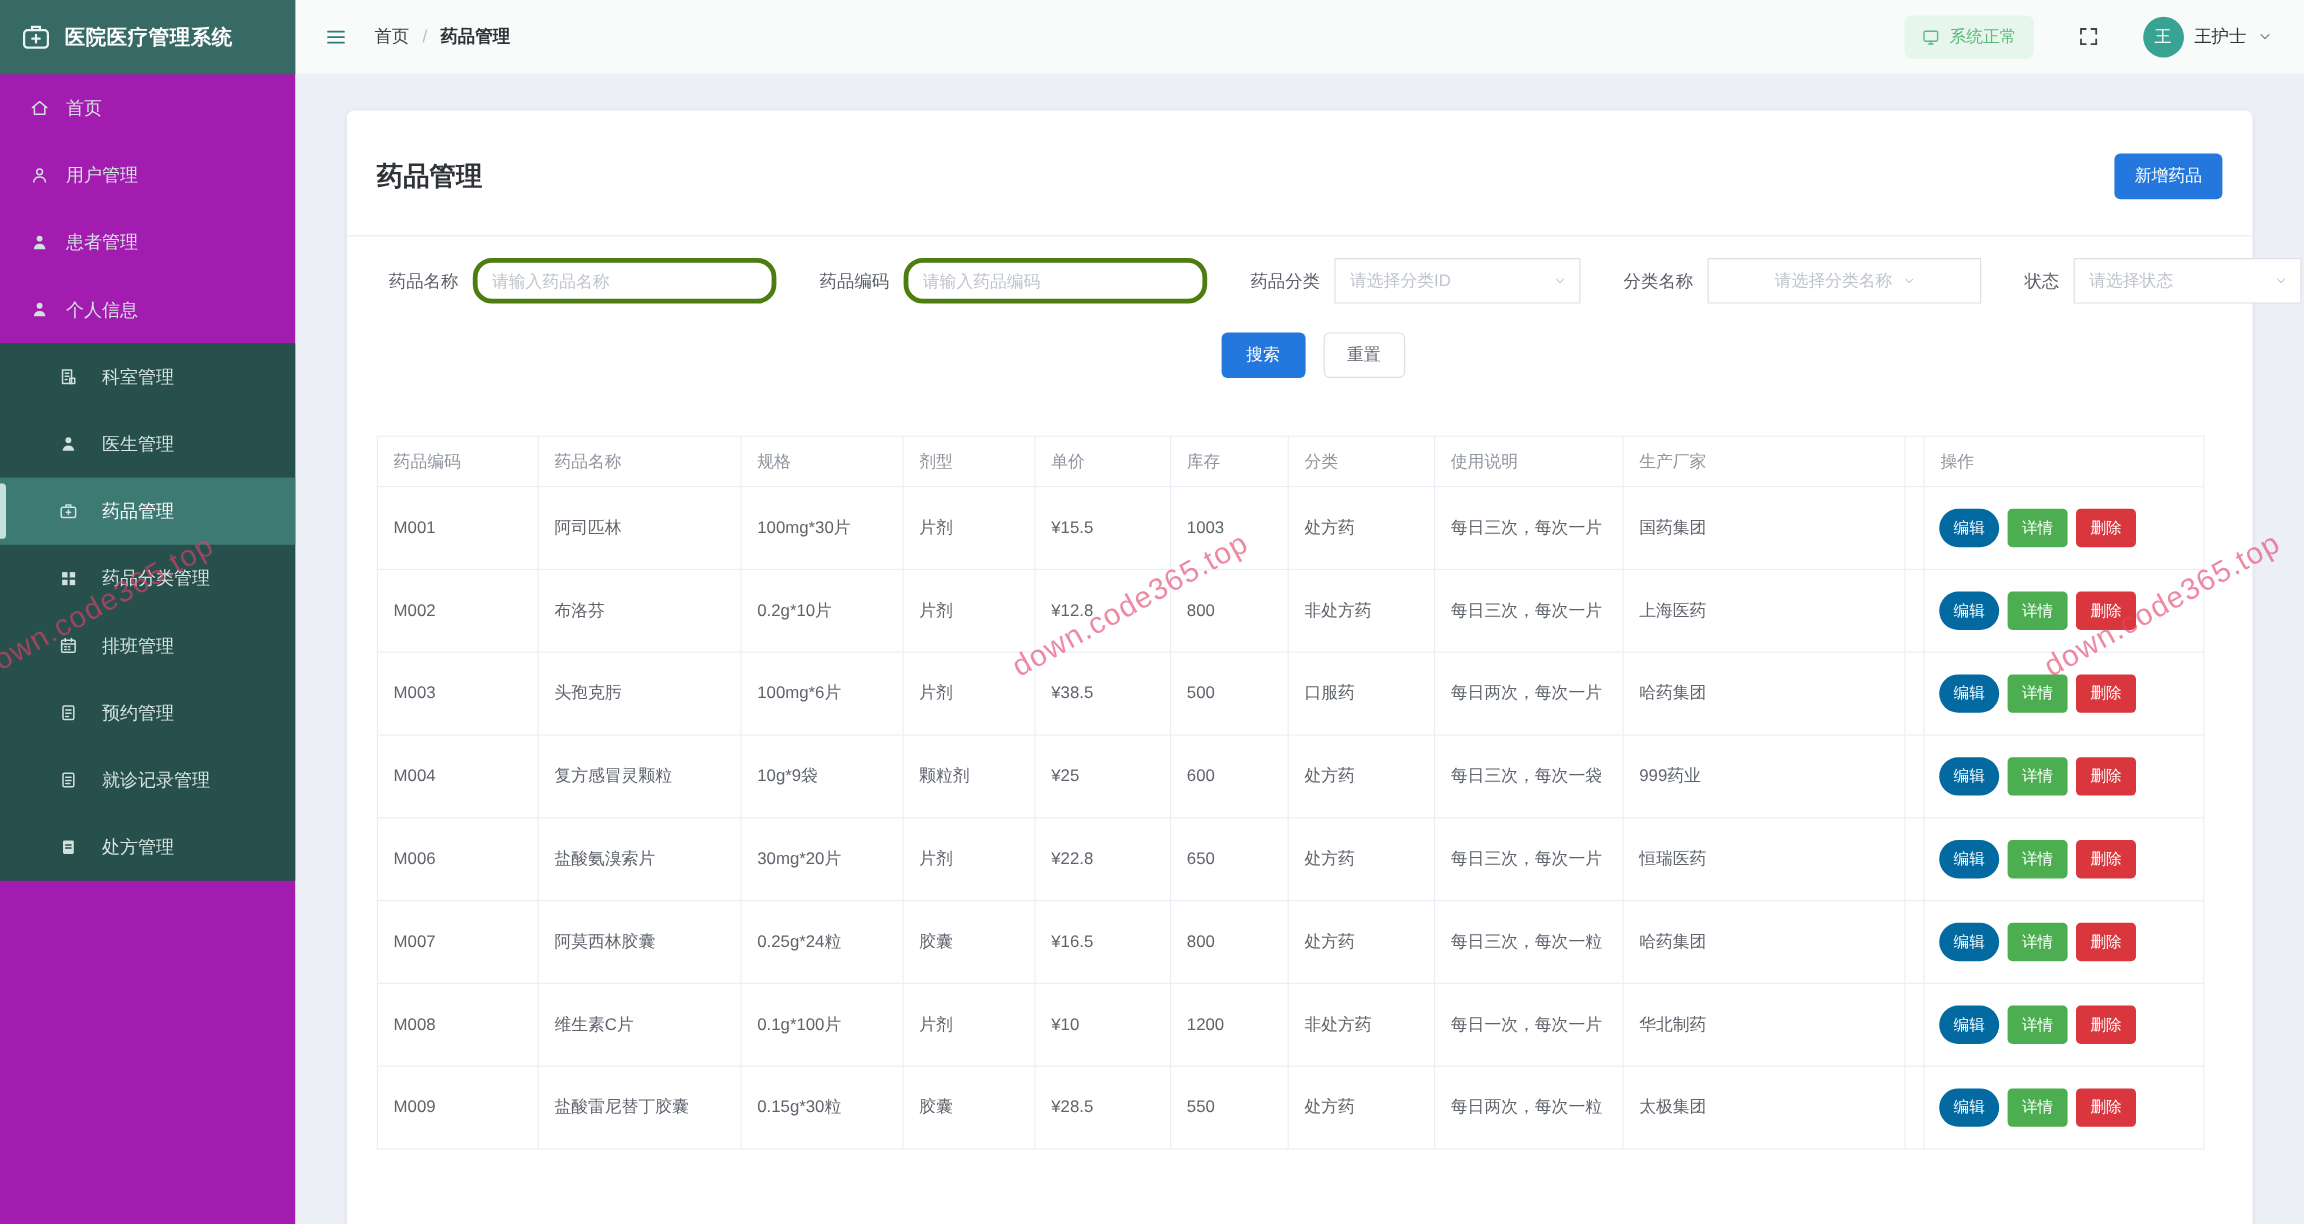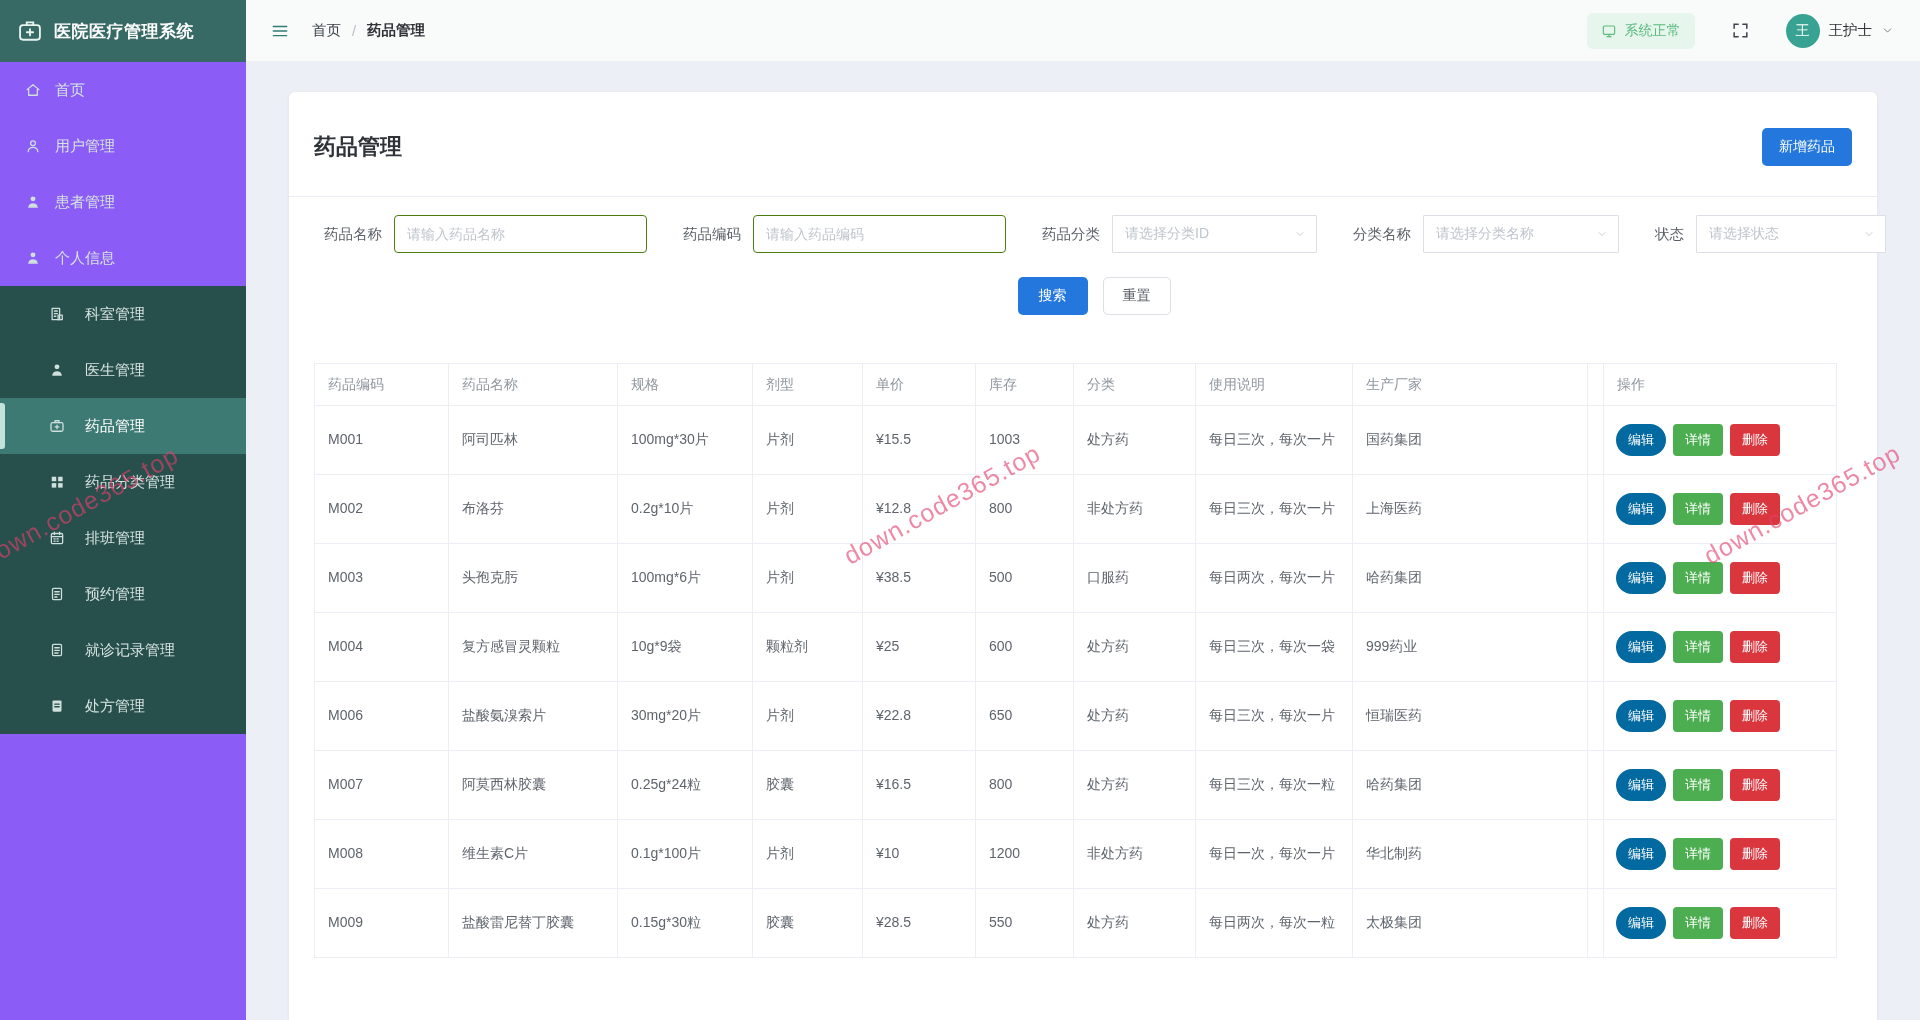--- a/index.html
+++ b/index.html
@@ -2,21 +2,21 @@
 <html><head>
 <meta charset="utf-8">
 <style>
   * { box-sizing: border-box; margin: 0; padding: 0; }
   html, body { width: 1920px; height: 1020px; overflow: hidden;
     font-family: "Liberation Sans", "DejaVu Sans", sans-serif; }
   .app { position: relative; width: 1920px; height: 1020px; background: #edeff7; }
 
   
   .sidebar { position: absolute; left: 0; top: 0; width: 246px; height: 1020px;
-    background: #8b5cf6; z-index: 5; }
+    background: #a21caf; z-index: 5; }
   .logo { height: 62px; background: #376a65; display: flex; align-items: center;
     padding: 0 12px 0 16px; gap: 10px; }
   .logo-icon { width: 28px; height: 28px; color: #e8f3f0; flex: none; display: inline-flex; }
   .logo-text { color: #ffffff; font-size: 17px; font-weight: bold; letter-spacing: .5px; }
   .menu-item { height: 56px; display: flex; align-items: center; padding: 0 20px 0 24px;
     color: #d6e4e2; font-size: 15px; gap: 13px; cursor: pointer; }
   .mi-icon { width: 18px; height: 18px; display: inline-flex; flex: none; color: #cfe0dd; }
   .chevron-slot { margin-left: auto; width: 14px; height: 14px; display: inline-flex; opacity: .85; }
   .submenu { background: #274f4b; }
   .submenu-item { height: 56px; display: flex; align-items: center; padding: 0 20px 0 48px;
@@ -53,28 +53,28 @@
   .card-head { display: flex; align-items: center; justify-content: space-between;
     padding: 36px 25px 30px 25px; border-bottom: 1px solid #e9ecf2; }
   .page-title { font-size: 22px; font-weight: bold; color: #2f3338; }
   .btn { border: none; border-radius: 5px; font-size: 14px; cursor: pointer; font-family: inherit; }
   .btn-primary { background: #2478dd; color: #fff; }
   .add-btn { padding: 10px 17px; }
 
   .search-form { display: flex; align-items: center; padding: 18px 25px 0 35px; }
   .field { display: flex; align-items: center; margin-right: 36px; }
   .field label { font-size: 14.5px; color: #5a5e66; margin-right: 12px; white-space: nowrap; }
-  .text-input { width: 253px; height: 38px; border: 1px solid #4d7c0f; border-radius: 4px;
+  .text-input { width: 253px; height: 38px; border: 4px solid #4d7c0f; border-radius: 16px;
     padding: 0 12px; font-size: 14px; color: #7f1d1d; font-family: inherit; background: #fff; }
   .text-input::placeholder { color: #bfc4cc; }
   .select { height: 38px; border: 1px solid #dcdfe6; border-radius: 1px; background: #fff;
     padding: 0 10px 0 12px; display: flex; align-items: center; justify-content: space-between;
     font-size: 14px; color: #bfc4cc; cursor: pointer; }
   .select .caret { width: 12px; height: 12px; color: #c0c4cc; display: inline-flex; margin-left: 8px; }
-  .w-category-id { width: 205px; } .w-category-name { width: 196px; } .w-status { width: 190px; }
+  .w-category-id { width: 205px; } .w-category-name { width: 228px; justify-content: center; } .w-status { width: 190px; }
 
   .btn-row { display: flex; justify-content: center; gap: 15px; margin-top: 24px; margin-left: 22px; }
   .search-btn { padding: 9px 21px; }
   .reset-btn { padding: 9px 19px; background: #fff; border: 1px solid #dcdfe6; color: #5a5e66;
     border-radius: 5px; font-size: 14px; cursor: pointer; font-family: inherit; }
 
   .table-wrap { margin: 48px 25px 0 25px; }
   table { border-collapse: collapse; table-layout: fixed; width: 1521px; font-size: 14px; }
   th, td { border: 1px solid #ebeef5; padding: 8px 13px; text-align: left; overflow: hidden; }
   th { height: 42px; color: #8f959e; font-weight: normal; }

